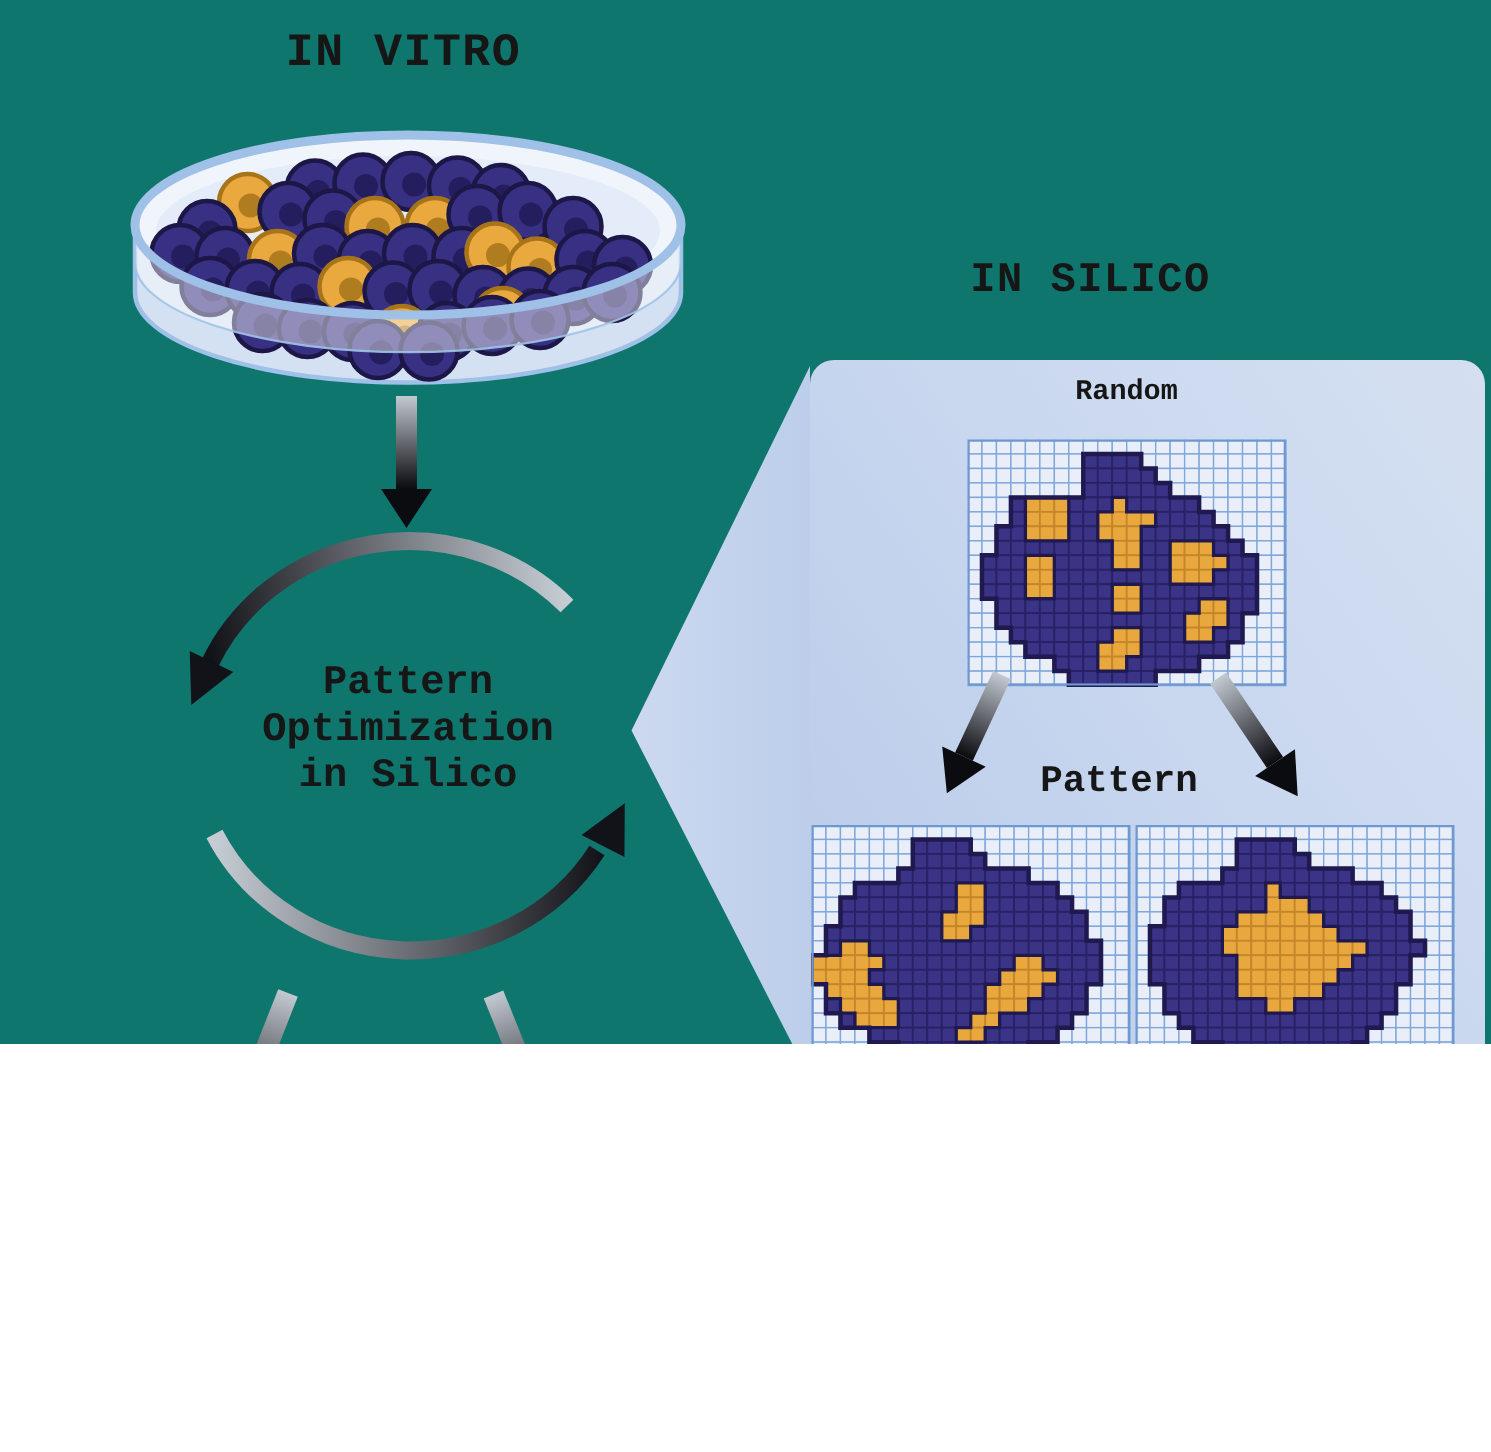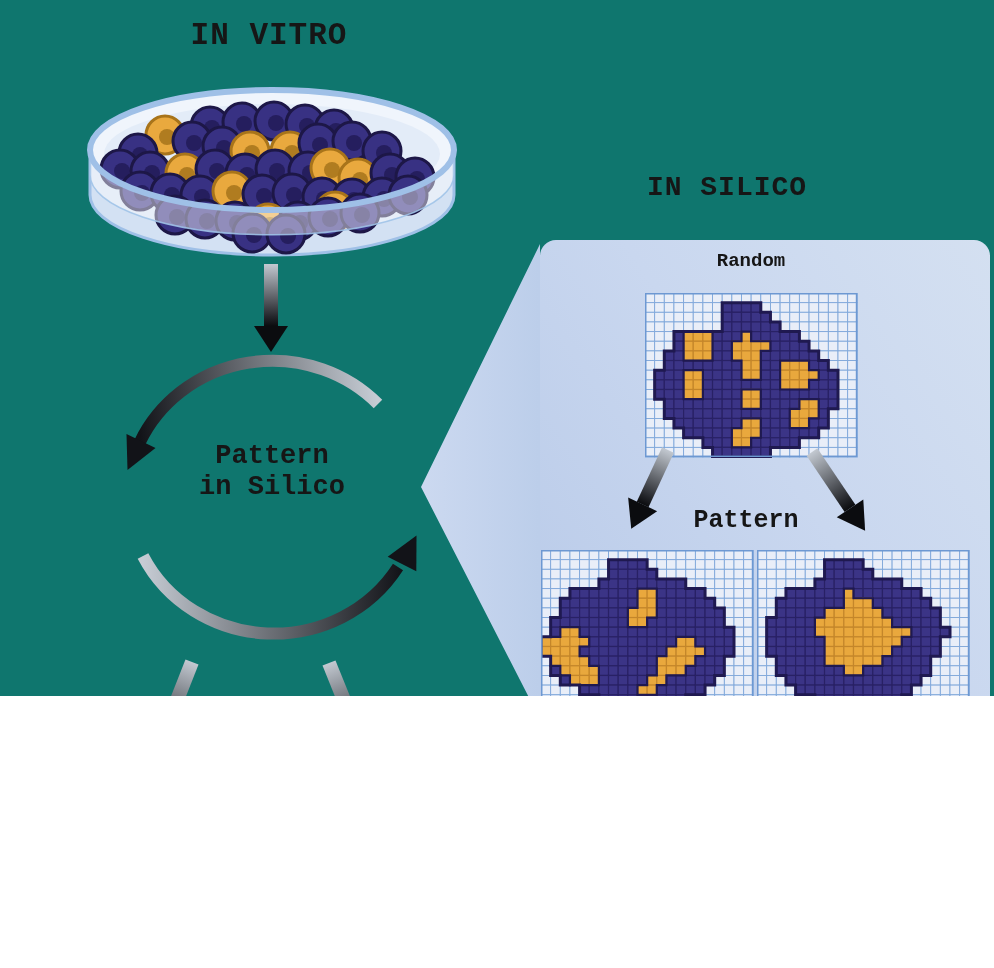--- a/index.html
+++ b/index.html
@@ -1455,15 +1455,16 @@
       <polygon points="-16,68 16,68 0,95" fill="#0b0c0f"></polygon>
     </g>
   </svg>
 
   <div class="label" id="in-vitro">IN VITRO</div>
   <div class="label" id="in-silico">IN SILICO</div>
   <div class="label" id="random-label">Random</div>
   <div class="label" id="target-label">Pattern</div>
   <div class="label" id="cycle-label">
     <div>Pattern</div>
+    <div>Optimization</div>
     <div>in Silico</div>
   </div>
 </div>
 
 </body></html>

